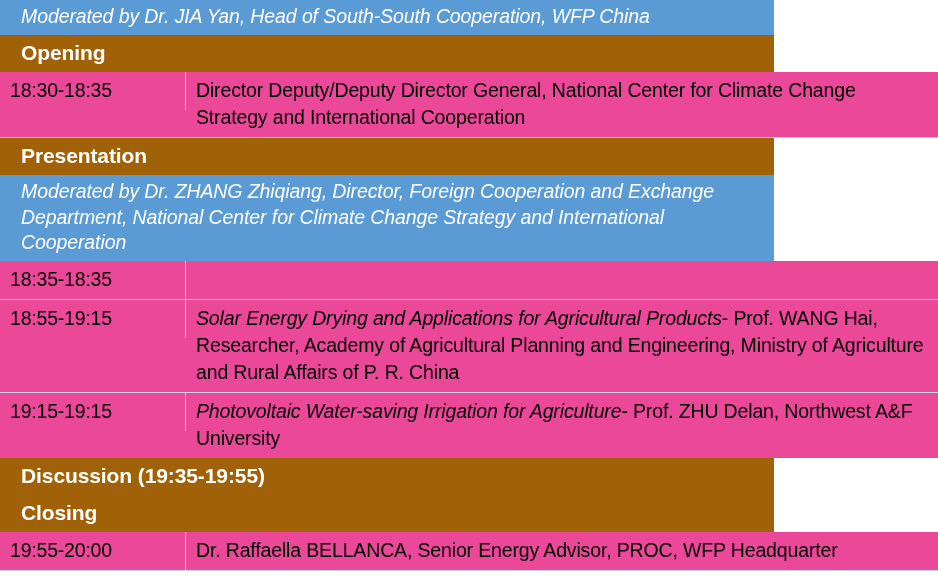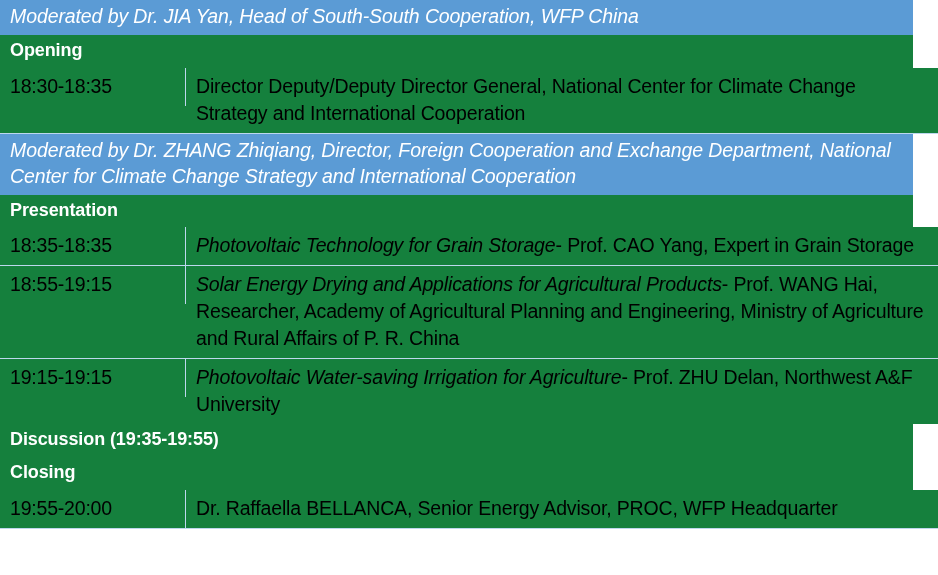--- a/index.html
+++ b/index.html
@@ -26,44 +26,44 @@
   .row {
     display: flex;
     box-sizing: border-box;
     width: 938px;
     align-items: flex-start;
   }
 
   
   .banner {
     box-sizing: border-box;
-    width: 913px;
-    padding: 4px 10px 5px 10px;
+    width: 774px;
+    padding: 4px 10px 5px 21px;
     color: #ffffff;
     line-height: 1.33;
   }
 
   .banner-moderator {
     background: #5B9BD5;
     font-style: italic;
     font-weight: normal;
     font-size: 19.5px;
     letter-spacing: -0.1px;
   }
 
   .banner-section {
-    background: #15803d;
+    background: #a16207;
     font-weight: bold;
-    font-size: 18px;
+    font-size: 21px;
     letter-spacing: -0.1px;
   }
 
   
   .datarow {
-    background: #15803d;
+    background: #ec4899;
     border-bottom: 1px solid #BDD7EE;
   }
   .datarow.no-rule {
     border-bottom: none;
   }
 
   .cell-time {
     box-sizing: border-box;
     width: 186px;
     flex: 0 0 186px;
@@ -97,29 +97,26 @@
 
   <div class="banner banner-section">Opening</div>
 
   <div class="row datarow">
     <div class="cell-time">18:30-18:35</div>
     <div class="cell-desc">
       <span class="title-em"></span><span>Director Deputy/Deputy Director General, National Center for Climate Change Strategy and International Cooperation</span>
     </div>
   </div>
 
+  <div class="banner banner-section">Presentation</div>
+
   <div class="banner banner-moderator">Moderated by Dr. ZHANG Zhiqiang, Director, Foreign Cooperation and Exchange Department, National Center for Climate Change Strategy and International Cooperation</div>
-
-  <div class="banner banner-section">Presentation</div>
 
   <div class="row datarow">
     <div class="cell-time">18:35-18:35</div>
-    <div class="cell-desc">
-      <span class="title-em">Photovoltaic Technology for Grain Storage</span><span>- Prof. CAO Yang, Expert in Grain Storage</span>
-    </div>
   </div>
 
   <div class="row datarow">
     <div class="cell-time">18:55-19:15</div>
     <div class="cell-desc">
       <span class="title-em">Solar Energy Drying and Applications for Agricultural Products</span><span>- Prof. WANG Hai, Researcher, Academy of Agricultural Planning and Engineering, Ministry of Agriculture and Rural Affairs of P. R. China</span>
     </div>
   </div>
 
   <div class="row datarow no-rule">

